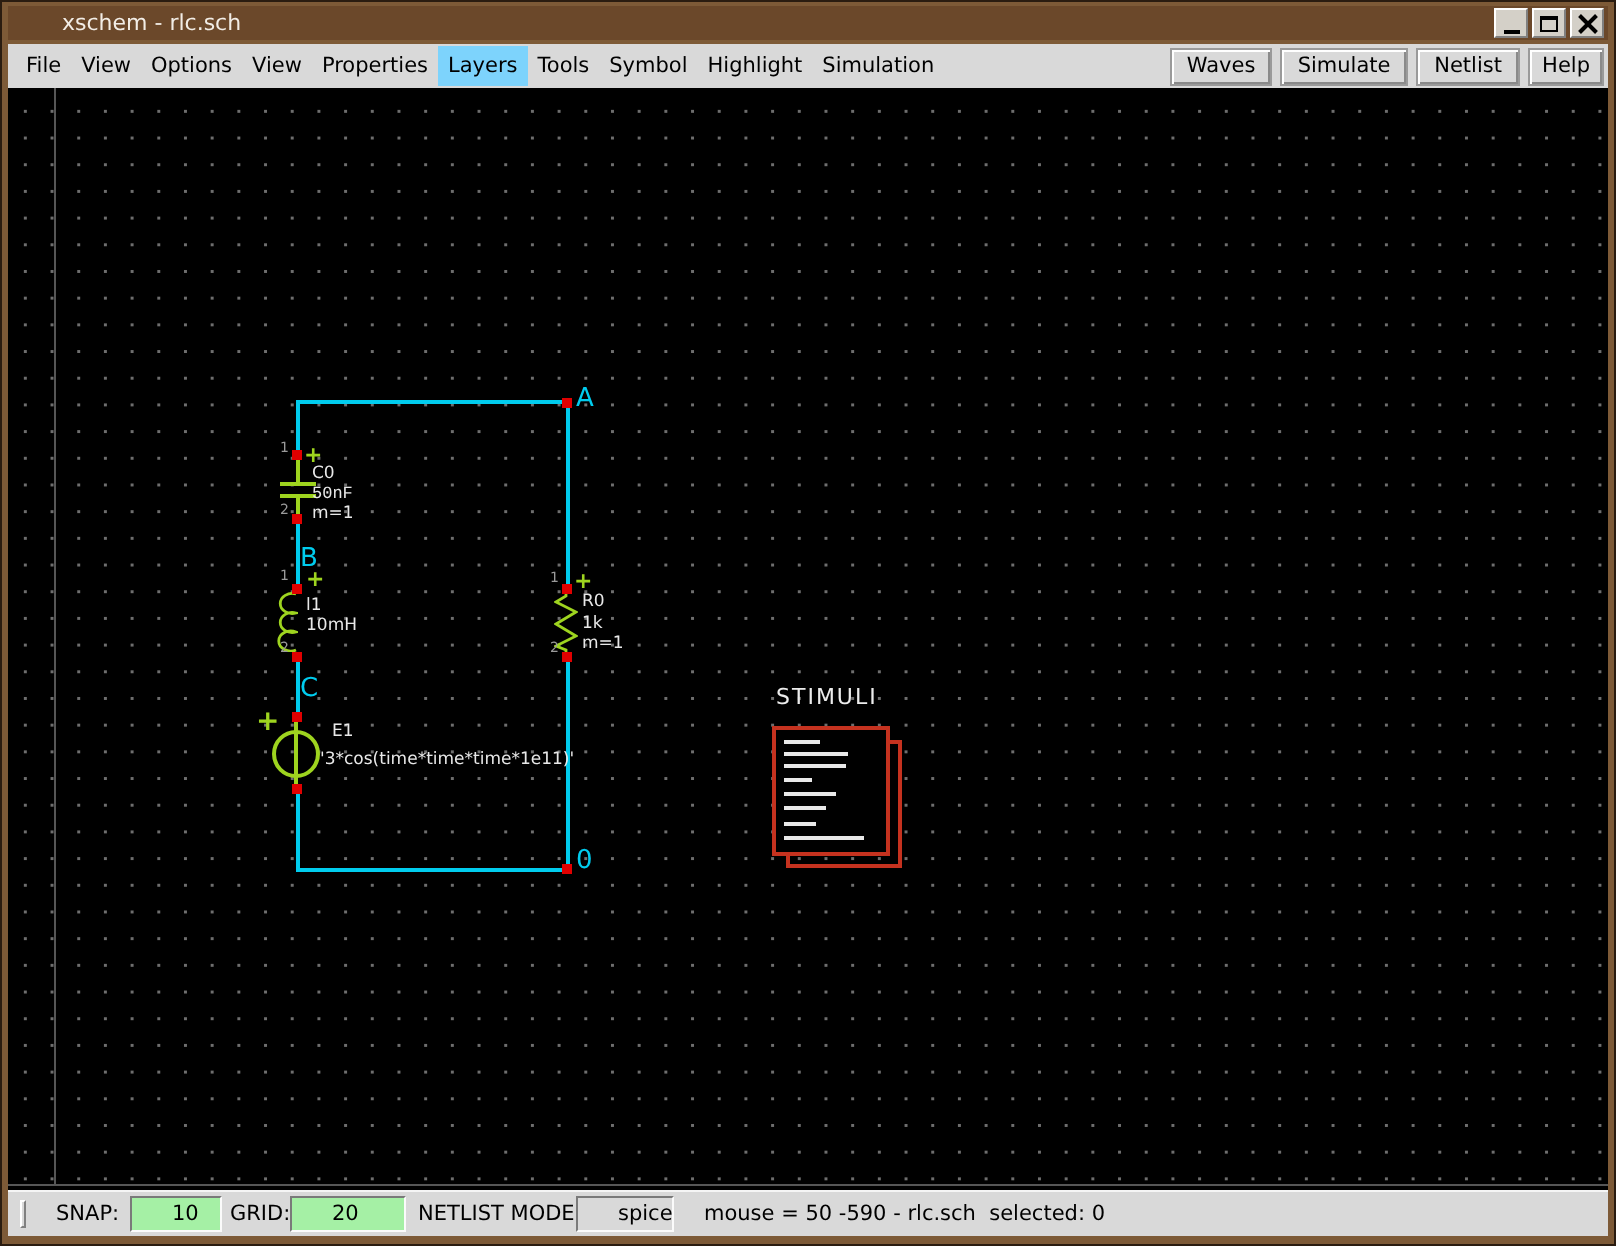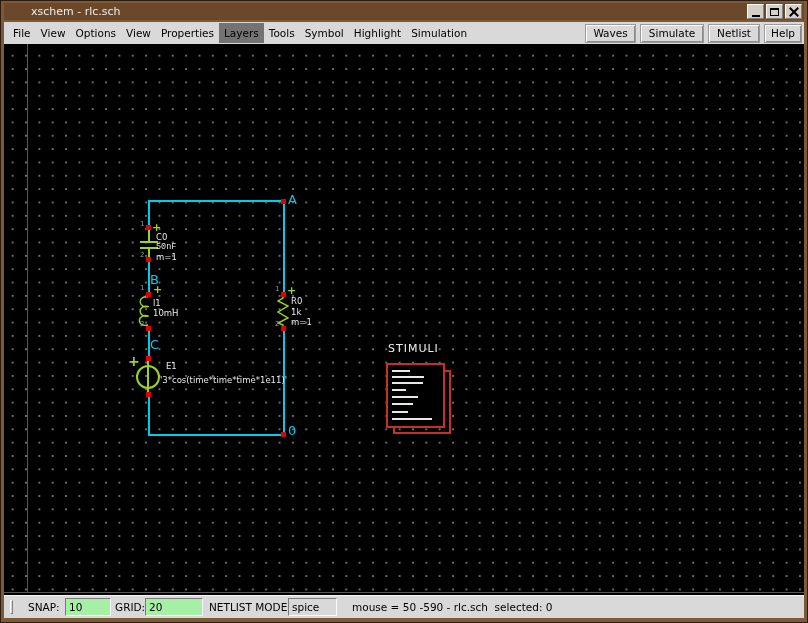--- a/index.html
+++ b/index.html
@@ -14,21 +14,21 @@
   .glyph-min { width:8px; height:2px; background:#000; margin-top:8px; }
   .glyph-max { width:9px; height:8px; border:1px solid #000; border-top-width:2px; }
   .glyph-close { position:relative; width:10px; height:10px; }
   .glyph-close i { position:absolute; left:-1px; top:4px; width:12px; height:2px; background:#000; }
   .glyph-close i:first-child { transform:rotate(45deg); }
   .glyph-close i:last-child  { transform:rotate(-45deg); }
 
   
   .menubar { height:22px; background:#d9d9d9; display:flex; align-items:center; font-size:10.5px; color:#000; flex:0 0 auto; padding-left:4px; }
   .menu-item { padding:4px 5px; cursor:default; }
-  .menu-item.highlight { background:#737373; }
+  .menu-item.highlight { background:#7dd3fc; }
   .menu-spacer { flex:1; }
   .menu-btn { height:19px; background:#d9d9d9; border:1px solid #9a9a9a; box-shadow:inset 1px 1px 0 #ffffff, inset -1px -1px 0 #8a8a8a; display:flex; align-items:center; justify-content:center; margin-right:4px; padding:0 6px; }
   .mb-waves{min-width:51px;} .mb-simulate{min-width:64px;} .mb-netlist{min-width:52px;} .mb-help{min-width:29px; margin-right:2px;}
 
   
   .canvas { position:relative; width:800px; height:551px; background:#000; overflow:hidden; flex:0 0 auto;
     background-image: radial-gradient(circle, #6e6e6e 0, #6e6e6e 0.7px, transparent 0.8px);
     background-size: 13.35px 13.35px; background-position: 2px 5px; }
   .abs { position:absolute; }
   .frame-line { background:#565656; }
@@ -45,21 +45,21 @@
   .stim-rect.front { background:#000; }
   .stim-line { position:absolute; left:4px; height:1.5px; background:#e8e8e8; }
   .cyan-line { background:#00ccee; }
   .logo-schem { color:#c9c9c9; font-size:38px; line-height:38px; letter-spacing:1px; white-space:nowrap; }
   .tb-text { color:#ececec; font-size:12px; white-space:nowrap; }
 
   
   .statusbar { height:23px; background:#d9d9d9; border-top:1px solid #f5f5f5; position:relative; font-size:10.5px; color:#000; flex:0 0 auto; }
   .grip { position:absolute; left:6px; top:4px; width:3px; height:14px; border:1px solid #808080; border-top-color:#fff; border-left-color:#fff; }
   .sb-label { position:absolute; top:5px; }
-  .sb-entry { position:absolute; top:2px; height:18px; border:1px solid #7a7a7a; border-right-color:#fbfbfb; border-bottom-color:#fbfbfb; font-size:10.5px; font-family:"DejaVu Sans","Liberation Sans",sans-serif; padding-left:3px; }
+  .sb-entry { position:absolute; top:2px; height:18px; border:1px solid #7a7a7a; border-right-color:#fbfbfb; border-bottom-color:#fbfbfb; font-size:10.5px; font-family:"DejaVu Sans","Liberation Sans",sans-serif; padding-left:20px; }
   .entry-green { background:#a5f0a5; }
   .entry-gray { background:#d9d9d9; }
   .sb-status { position:absolute; top:5px; white-space:pre; }
 </style>
 </head>
 <body>
 
 <div class="window">
 
   <div class="titlebar">

